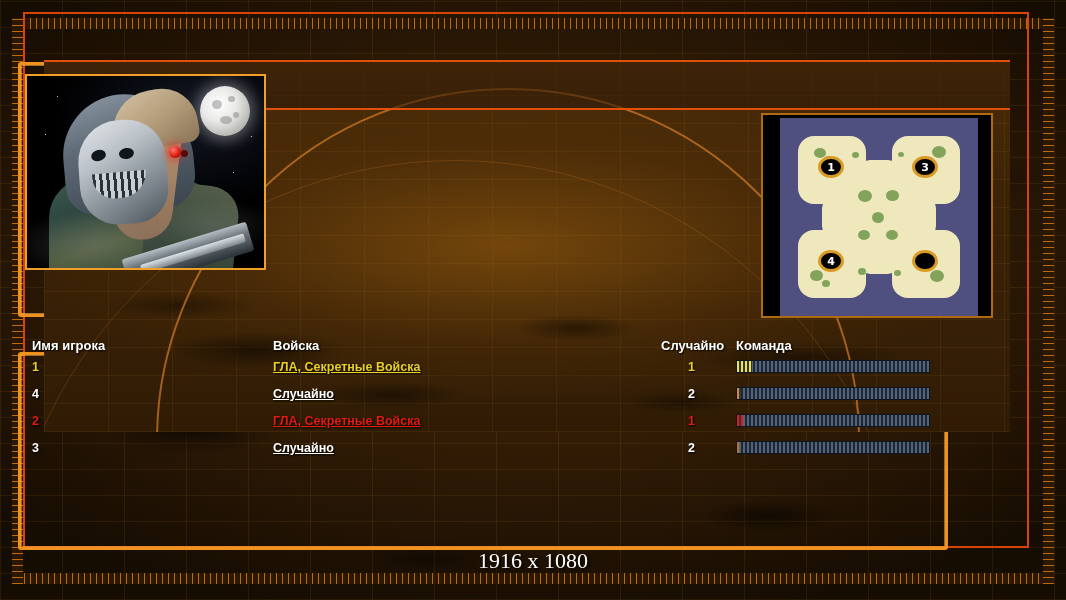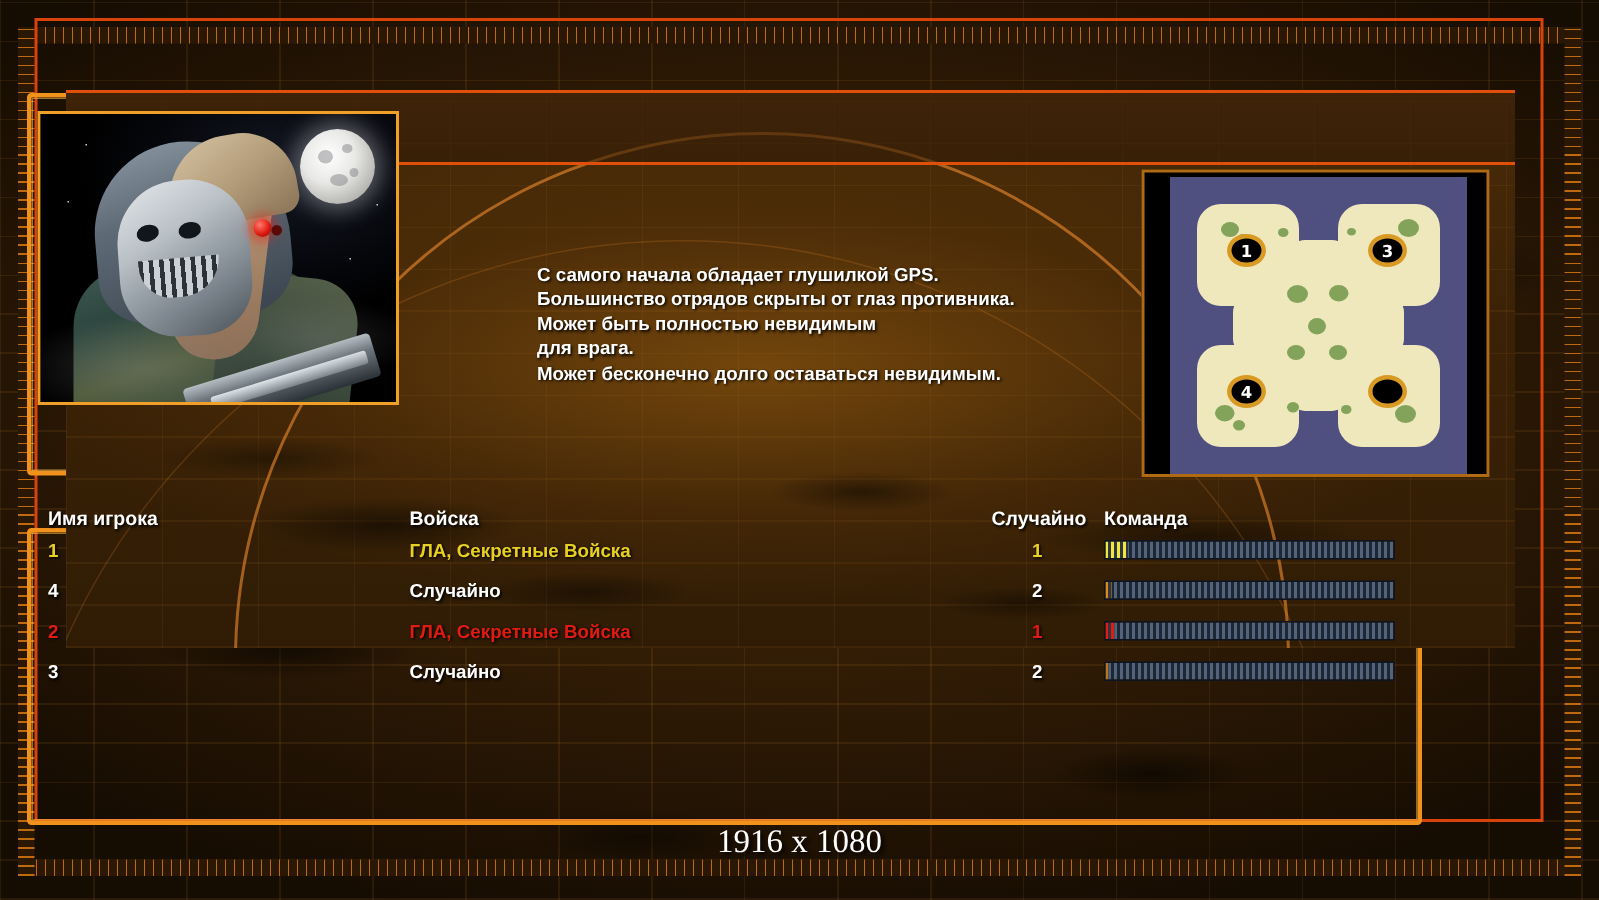--- a/index.html
+++ b/index.html
@@ -150,21 +150,21 @@
 
   
   .thead{position:absolute;left:18px;top:333px;width:930px;height:26px;z-index:12;}
   .thead span{position:absolute;color:#fff;font-size:13px;font-weight:bold;text-shadow:1px 1px 2px #000;top:5px;}
   .tablepanel{position:absolute;left:18px;top:352px;width:930px;height:198px;z-index:8;
     border:3px solid #f0921c;border-radius:3px;box-sizing:border-box;
     box-shadow:0 0 0 1px rgba(255,200,90,.5) inset;}
   .rows{position:absolute;left:18px;top:355px;width:930px;z-index:12;}
   .row{position:relative;height:27px;}
   .row .nm{position:absolute;left:14px;top:5px;font-size:12.5px;font-weight:bold;text-shadow:1px 1px 2px #000;}
-  .row .ar{position:absolute;left:255px;top:5px;font-size:12.5px;font-weight:bold;text-shadow:1px 1px 2px #000;}
+  .row .ar{position:absolute;left:255px;top:5px;font-size:12.5px;font-weight:bold;text-shadow:1px 1px 2px #000;text-decoration:underline;}
   .row .tm{position:absolute;left:670px;top:5px;font-size:12.5px;font-weight:bold;text-shadow:1px 1px 2px #000;}
   .pbar{position:absolute;left:718px;top:5px;width:194px;height:13px;
     background:repeating-linear-gradient(90deg,#1c2736 0 2px,#54627a 2px 4px);
     border:1px solid #0e1520;box-sizing:border-box;overflow:hidden;}
   .pfill{position:absolute;left:0;top:0;height:100%;}
 
   
   .reso{position:absolute;left:0;top:548px;width:100%;text-align:center;z-index:50;
     color:#fff;font-size:22px;text-shadow:2px 2px 3px #000;font-family:"Liberation Serif",serif;}
 </style>
@@ -219,25 +219,20 @@
     <div class="eye eyeL"></div>
     <div class="eye eyeR"></div>
     <div class="teeth"></div>
     <div class="led"></div>
     <div class="led2"></div>
     <div class="gun"></div>
     <div class="gun2"></div>
     <div class="haze"></div>
   </div>
 
-  <div class="desc">С самого начала обладает глушилкой GPS.
-Большинство отрядов скрыты от глаз противника.
-Может быть полностью невидимым
-для врага.
-Может бесконечно долго оставаться невидимым.</div>
 
   <div class="minimap">
     <div class="inner">
       <div class="mm-land" style="left:18px;top:18px;width:68px;height:68px"></div>
       <div class="mm-land" style="left:112px;top:18px;width:68px;height:68px"></div>
       <div class="mm-land" style="left:18px;top:112px;width:68px;height:68px"></div>
       <div class="mm-land" style="left:112px;top:112px;width:68px;height:68px"></div>
       <div class="mm-center" style="left:80px;top:42px;width:38px;height:114px;border-radius:10px"></div>
       <div class="mm-center" style="left:42px;top:80px;width:114px;height:38px;border-radius:10px"></div>
       <div class="mm-tree" style="left:34px;top:30px;width:12px;height:10px"></div>

